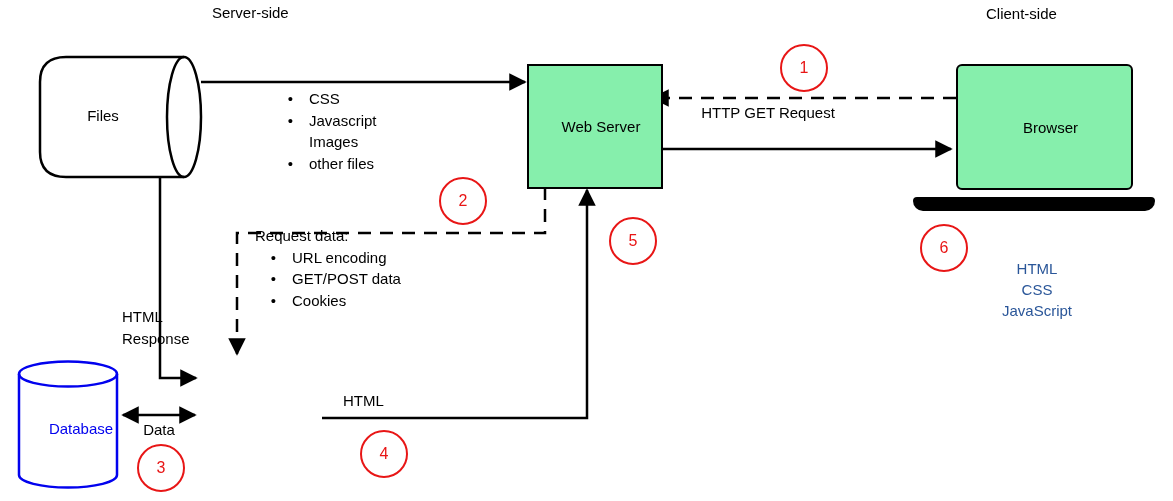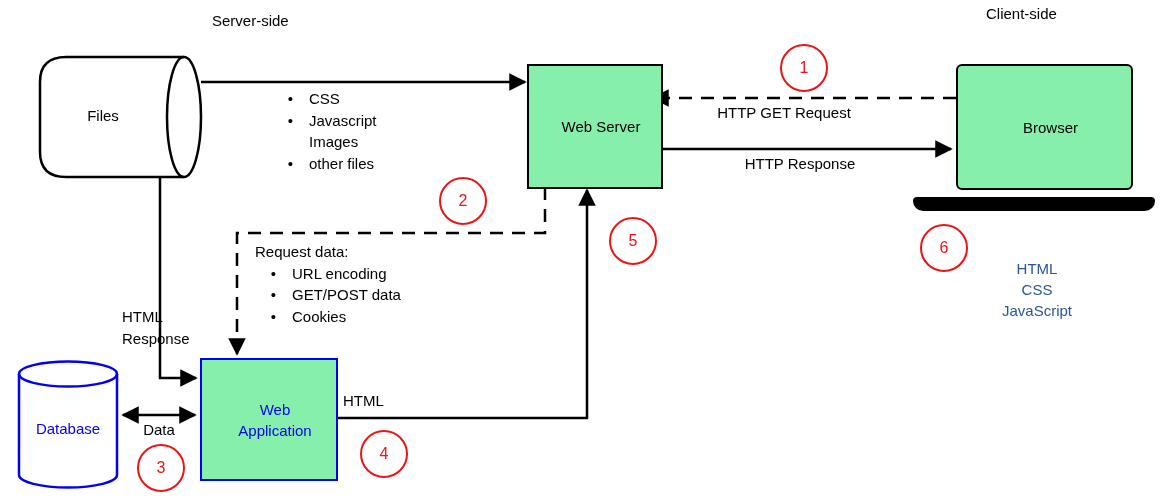--- a/index.html
+++ b/index.html
@@ -22,21 +22,21 @@
     display: flex; flex-direction: column;
     align-items: center; justify-content: center;
     text-align: center; line-height: 21px; padding-left: 12px;
   }
   .node-box.rounded { border-radius: 6px; }
   .node-box.blue { border-color: #0202ee; color: #0202ee; }
   .cyl-label {
     position: absolute; z-index: 2; text-align: left;
     display: flex; align-items: center; justify-content: center;
   }
-  .cyl-label.blue { color: #0202ee; }
+  .cyl-label.blue { color: #0202ee; margin-left: 13px; }
   .step-circle {
     position: absolute; z-index: 3;
     width: 44px; height: 44px;
     border: 2.5px solid #e81616; border-radius: 50%;
     color: #e81616; font-size: 16px;
     display: flex; align-items: center; justify-content: center;
   }
   .callout { position: absolute; z-index: 2; line-height: 21.5px; }
   .callout .row { display: flex; }
   .callout .bullet { width: 37px; text-align: center; flex: none; }
@@ -83,35 +83,31 @@
 
     <path d="M 545,187 V 233 H 237 V 354" fill="none" stroke="#000" stroke-width="2.5" stroke-dasharray="13 9" marker-end="url(#ah)"></path>
 
     <path d="M 160,178 V 378 H 196" fill="none" stroke="#000" stroke-width="2.5" marker-end="url(#ah)"></path>
 
     <path d="M 123,415 H 195" fill="none" stroke="#000" stroke-width="2.5" marker-start="url(#ah)" marker-end="url(#ah)"></path>
 
     <path d="M 322,418 H 587 V 190" fill="none" stroke="#000" stroke-width="2.5" marker-end="url(#ah)"></path>
   </svg>
 
-  <div class="abs region-label" style="left:212px; top:4px;margin-top:8px;">Server-side</div>
+  <div class="abs region-label" style="left:212px; top:4px;">Server-side</div>
   <div class="abs region-label" style="left:986px; top:5px;">Client-side</div>
 
   <div class="node-box" style="left:527px; top:64px; width:120px; height:121px;">
     <span>Web Server</span>
   </div>
 
   <div class="node-box rounded" style="left:956px; top:64px; width:161px; height:122px;">
     <span>Browser</span>
   </div>
 
-  <div class="node-box blue" style="left:200px; top:358px; width:122px; height:119px;">
-    <span>Web</span>
-    <span>Application</span>
-  </div>
 
   <div class="cyl-label" style="left:33px; top:105px; width:140px; height:21px;">Files</div>
   <div class="cyl-label blue" style="left:19px; top:418px; width:98px; height:21px;">Database</div>
 
   <div class="laptop-base" style="left:913px; top:197px; width:242px; height:14px;"></div>
 
   <div class="callout" style="left:272px; top:88px;">
     <div class="row">
       <span class="bullet">•</span>
       <span>CSS</span>
@@ -123,38 +119,37 @@
     <div class="row">
       <span class="bullet"></span>
       <span>Images</span>
     </div>
     <div class="row">
       <span class="bullet">•</span>
       <span>other files</span>
     </div>
   </div>
 
-  <div class="callout" style="left:255px; top:241px;">
+  <div class="callout" style="left:255px; top:225px;">
     <div>Request data:</div>
     <div class="row">
       <span class="bullet">•</span>
       <span>URL encoding</span>
     </div>
     <div class="row">
       <span class="bullet">•</span>
       <span>GET/POST data</span>
     </div>
     <div class="row">
       <span class="bullet">•</span>
       <span>Cookies</span>
     </div>
   </div>
 
-  <div class="edge-label center" style="left:694px; top:104px; width:180px;">HTTP GET Request</div>
-  <div class="edge-label center" style="left:730px; top:155px; width:140px;">HTTP Response</div>
+  <div class="edge-label center" style="left:678px; top:104px; width:180px;">HTTP GET Request</div>
 
   <div class="edge-label ml" style="left:122px; top:306px;">
     <div>HTML</div>
     <div>Response</div>
   </div>
 
   <div class="edge-label center" style="left:138px; top:421px; width:42px;">Data</div>
   <div class="edge-label" style="left:343px; top:392px;">HTML</div>
 
   <div class="client-output" style="left:977px; top:258px;">

